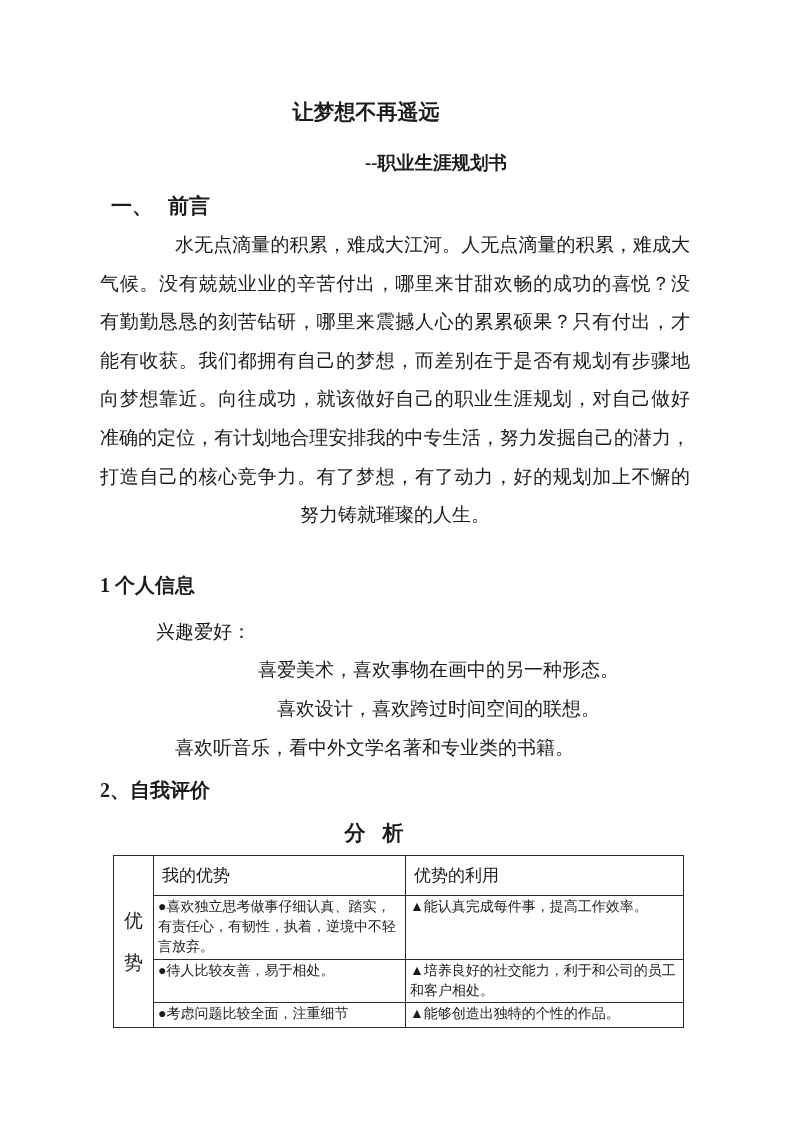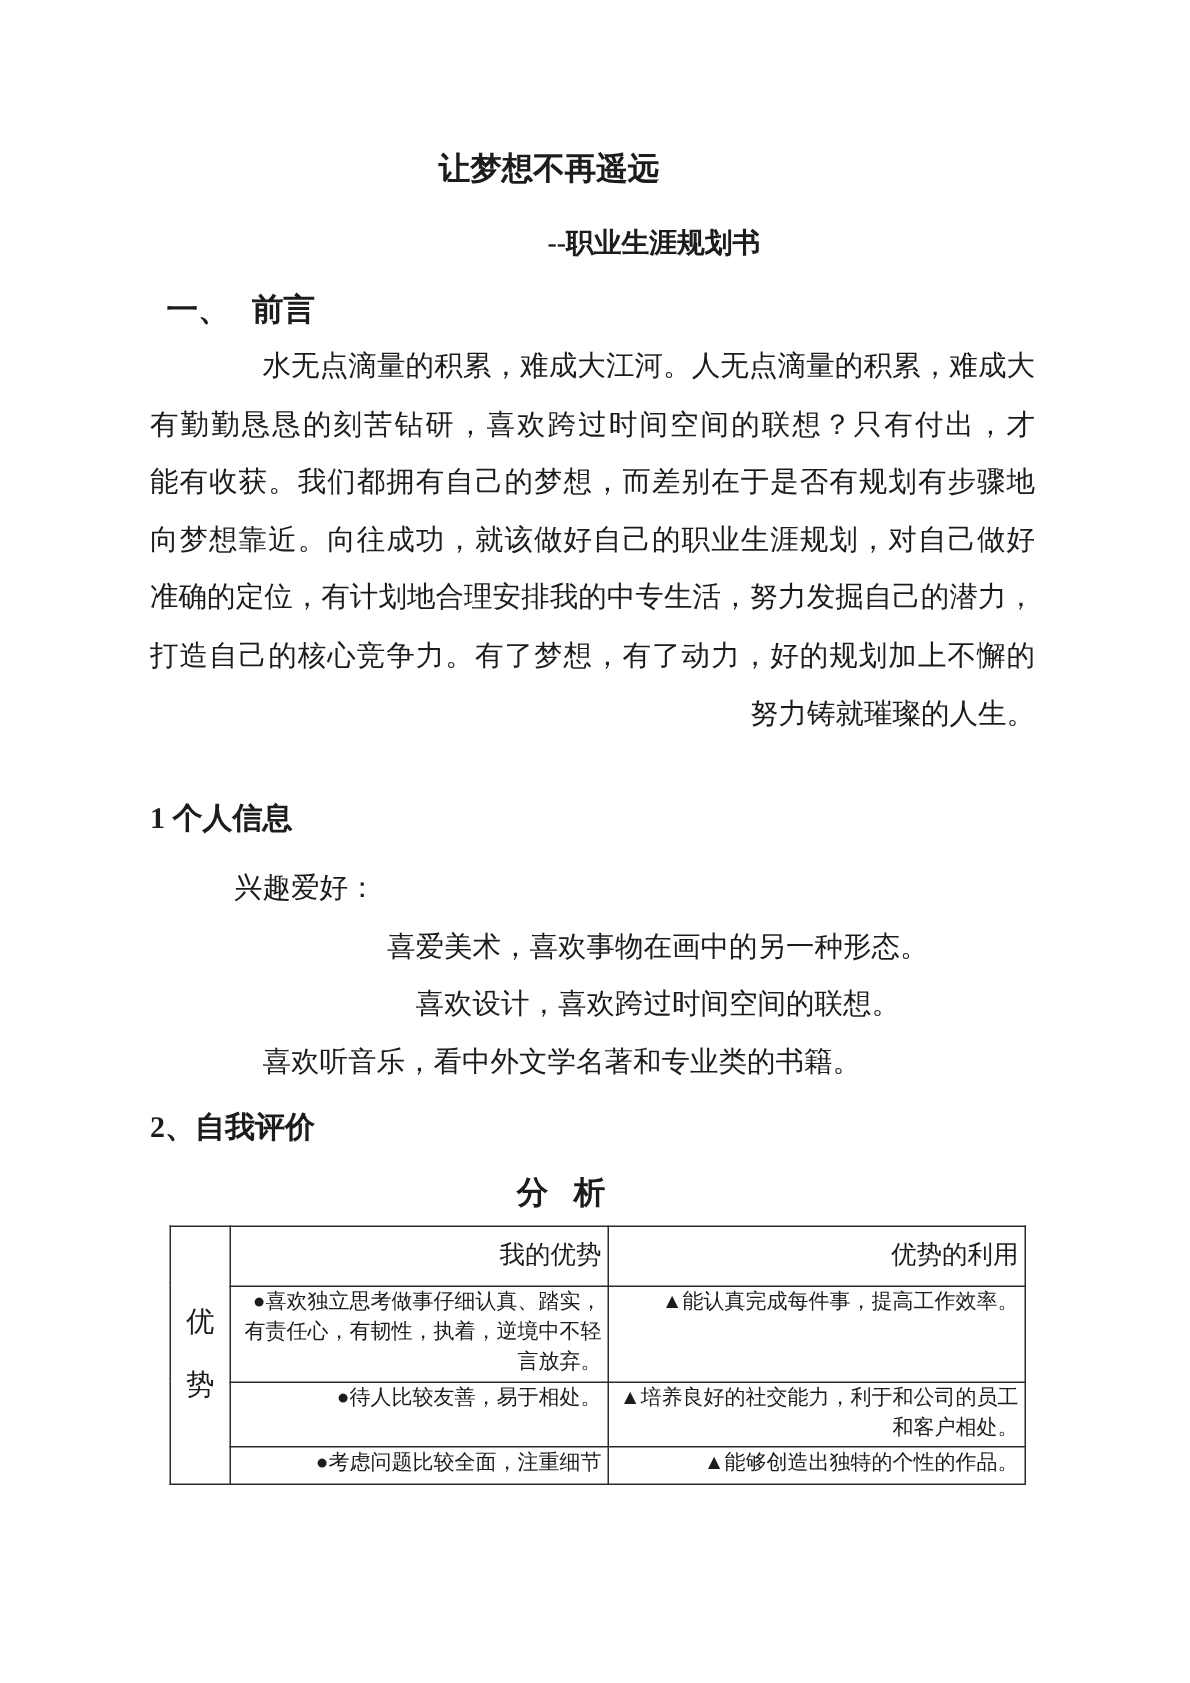--- a/index.html
+++ b/index.html
@@ -40,21 +40,21 @@
     font-size: 21px;
     font-weight: 700;
     line-height: 30px;
     display: flex;
     gap: 15px;
     padding-left: 11px;
   }
   .paragraph { margin-top: 5px; font-size: 19px; }
   .p-line {
     line-height: 38.6px;
-    text-align: right;
+    text-align: center;
     white-space: normal;
   }
   .p-line.fill {
     text-align: justify;
     text-align-last: justify;
     text-justify: inter-character;
   }
   .p-line.indent { padding-left: 75px; }
   .h2 {
     font-size: 20px;
@@ -91,21 +91,20 @@
     width: 570px;
   }
   table.analysis td {
     border: 1.5px solid #2b2b2b;
     font-size: 14px;
     line-height: 20px;
     padding: 1px 4px;
     vertical-align: top;
     overflow: hidden;
     box-sizing: border-box;
-    text-align: right;
   }
   table.analysis td.side {
     vertical-align: middle;
     text-align: center;
     font-size: 19px;
     padding: 0;
   }
   .side-wrap {
     display: flex;
     flex-direction: column;
@@ -131,21 +130,22 @@
     <div class="doc-title">让梦想不再遥远</div>
     <div class="doc-subtitle">--职业生涯规划书</div>
 
     <div class="h-preface">
       <span>一、</span>
       <span>前言</span>
     </div>
 
     <div class="paragraph">
       <div class="p-line fill indent">水无点滴量的积累，难成大江河。人无点滴量的积累，难成大</div>
-      <div class="p-line fill">有勤勤恳恳的刻苦钻研，喜欢跨过时间空间的联想？只有付出，才</div>
+      <div class="p-line fill">气候。没有兢兢业业的辛苦付出，哪里来甘甜欢畅的成功的喜悦？没</div>
+      <div class="p-line fill">有勤勤恳恳的刻苦钻研，哪里来震撼人心的累累硕果？只有付出，才</div>
       <div class="p-line fill">能有收获。我们都拥有自己的梦想，而差别在于是否有规划有步骤地</div>
       <div class="p-line fill">向梦想靠近。向往成功，就该做好自己的职业生涯规划，对自己做好</div>
       <div class="p-line fill">准确的定位，有计划地合理安排我的中专生活，努力发掘自己的潜力，</div>
       <div class="p-line fill">打造自己的核心竞争力。有了梦想，有了动力，好的规划加上不懈的</div>
       <div class="p-line">努力铸就璀璨的人生。</div>
     </div>
 
     <div class="h2 personal">1 个人信息</div>
 
     <div class="interest-label">兴趣爱好：</div>

